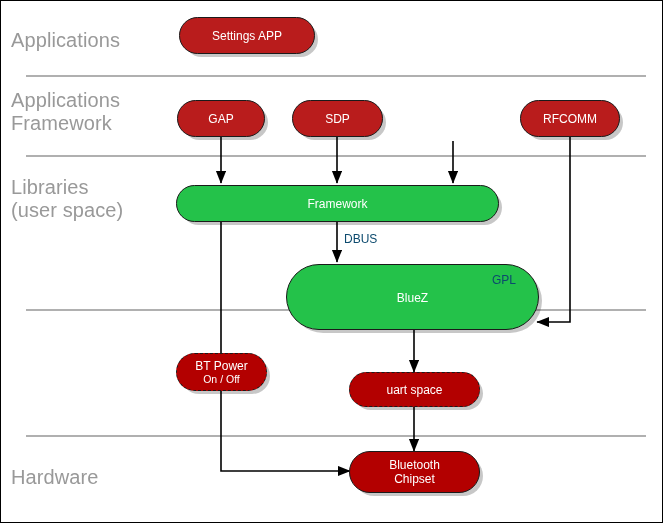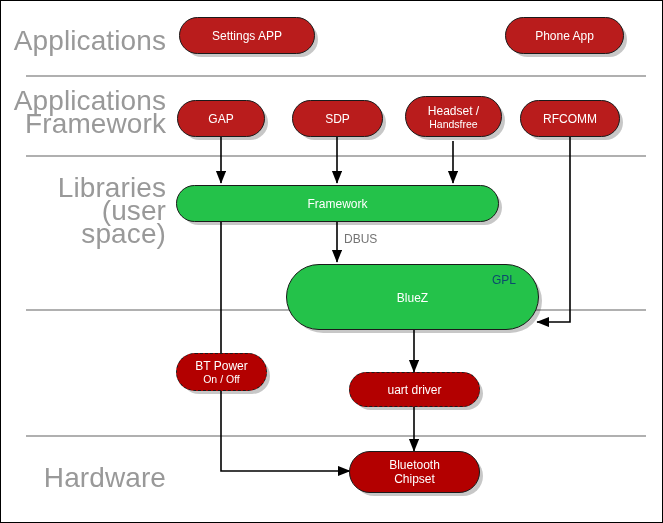--- a/index.html
+++ b/index.html
@@ -26,23 +26,22 @@
     top: 0;
     width: 663px;
     height: 523px;
     pointer-events: none;
   }
 
   
   .band-label {
     position: absolute;
     color: #999999;
-    font-size: 28px;
+    font-size: 20px;
     line-height: 23px;
-    text-align: right;
     white-space: pre-line;
     letter-spacing: 0.1px;
   }
 
   
   .node {
     position: absolute;
     box-sizing: border-box;
     border-radius: 999px;
     border: 1px solid #1a1a1a;
@@ -78,21 +77,21 @@
   .corner-tag {
     position: absolute;
     color: #0c4a6e;
     font-size: 12px;
     line-height: 13px;
   }
 
   
   .edge-label {
     position: absolute;
-    color: #737373;
+    color: #0c4a6e;
     font-size: 12px;
     line-height: 13px;
     white-space: nowrap;
   }
 </style>
 </head>
 <body>
 
 <div id="diagram-root">
 
@@ -135,57 +134,50 @@
   <div class="band-label" style="left:10px; top:175px; width:155px;">Libraries
 (user space)</div>
 
 
   <div class="band-label" style="left:10px; top:465px; width:155px;">Hardware</div>
 
   <div class="node blue" style="left:178px; top:16px; width:136px; height:37px;">
     <span>Settings APP</span>
   </div>
 
-  <div class="node blue" style="left:504px; top:16px; width:119px; height:37px;">
-    <span>Phone App</span>
-  </div>
 
   <div class="node blue" style="left:176px; top:99px; width:88px; height:37px;">
     <span>GAP</span>
   </div>
 
   <div class="node blue" style="left:291px; top:99px; width:91px; height:37px;">
     <span>SDP</span>
   </div>
 
-  <div class="node blue" style="left:404px; top:95px; width:97px; height:41px;">
-    <span>Headset /</span>
-    <span class="sub">Handsfree</span>
-  </div>
 
   <div class="node blue" style="left:519px; top:99px; width:100px; height:37px;">
     <span>RFCOMM</span>
   </div>
 
   <div class="node green" style="left:175px; top:184px; width:323px; height:37px;">
     <span>Framework</span>
   </div>
 
   <div class="node green label-center-abs" style="left:285px; top:263px; width:253px; height:66px;">
     <span class="corner-tag" style="right:22px; top:9px;">GPL</span>
     <span class="centered-text" style="top:26px;">BlueZ</span>
   </div>
 
   <div class="node red" style="left:175px; top:352px; width:91px; height:38px;">
     <span>BT Power</span>
     <span class="sub">On / Off</span>
   </div>
 
   <div class="node red" style="left:348px; top:371px; width:131px; height:35px;">
-    <span>uart driver</span>
+    <span>uart space</span>
   </div>
 
   <div class="node red solid" style="left:348px; top:450px; width:131px; height:42px;">
     <span>Bluetooth</span>
     <span>Chipset</span>
   </div>
 
   <div class="edge-label" style="left:343px; top:232px;">DBUS</div>
 
 </div>

